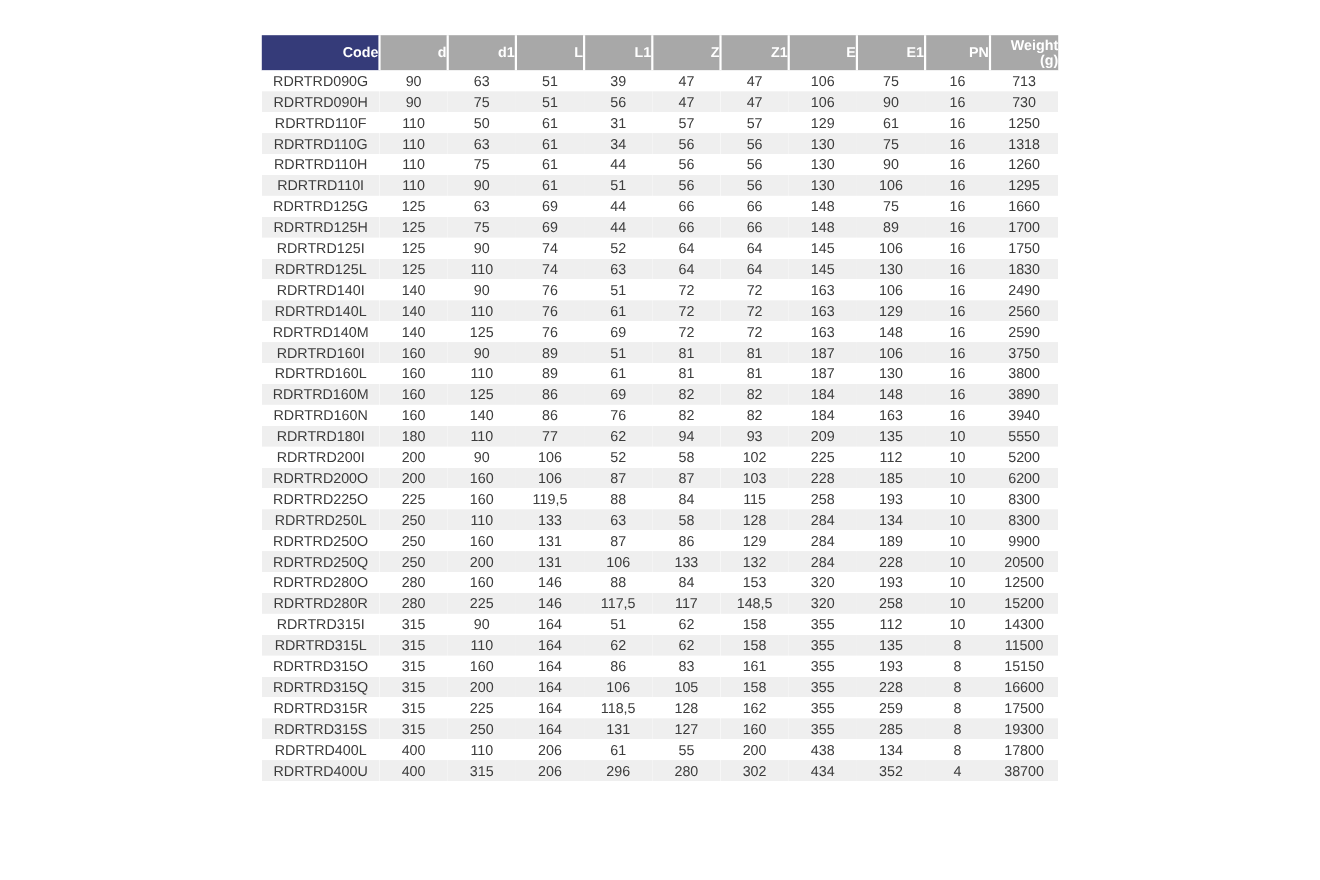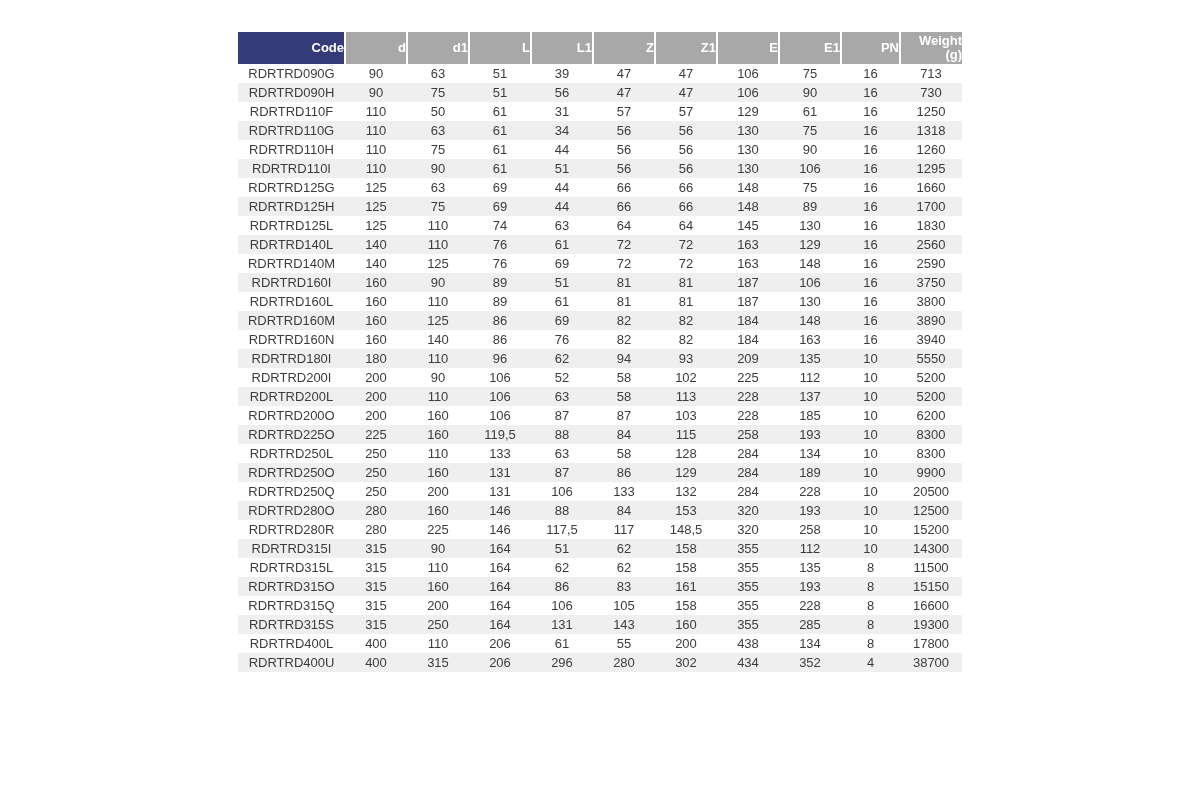--- a/index.html
+++ b/index.html
@@ -202,31 +202,57 @@
             <td>69</td>
             <td>44</td>
             <td>66</td>
             <td>66</td>
             <td>148</td>
             <td>89</td>
             <td>16</td>
             <td>1700</td>
           </tr>
           <tr>
+            <td>RDRTRD125I</td>
+            <td>125</td>
+            <td>90</td>
+            <td>74</td>
+            <td>52</td>
+            <td>64</td>
+            <td>64</td>
+            <td>145</td>
+            <td>106</td>
+            <td>16</td>
+            <td>1750</td>
+          </tr>
+          <tr>
             <td>RDRTRD125L</td>
             <td>125</td>
             <td>110</td>
             <td>74</td>
             <td>63</td>
             <td>64</td>
             <td>64</td>
             <td>145</td>
             <td>130</td>
             <td>16</td>
             <td>1830</td>
+          </tr>
+          <tr>
+            <td>RDRTRD140I</td>
+            <td>140</td>
+            <td>90</td>
+            <td>76</td>
+            <td>51</td>
+            <td>72</td>
+            <td>72</td>
+            <td>163</td>
+            <td>106</td>
+            <td>16</td>
+            <td>2490</td>
           </tr>
           <tr>
             <td>RDRTRD140L</td>
             <td>140</td>
             <td>110</td>
             <td>76</td>
             <td>61</td>
             <td>72</td>
             <td>72</td>
             <td>163</td>
@@ -296,52 +322,39 @@
             <td>82</td>
             <td>184</td>
             <td>163</td>
             <td>16</td>
             <td>3940</td>
           </tr>
           <tr>
             <td>RDRTRD180I</td>
             <td>180</td>
             <td>110</td>
-            <td>96</td>
+            <td>77</td>
             <td>62</td>
             <td>94</td>
             <td>93</td>
             <td>209</td>
             <td>135</td>
             <td>10</td>
             <td>5550</td>
           </tr>
           <tr>
             <td>RDRTRD200I</td>
             <td>200</td>
             <td>90</td>
             <td>106</td>
             <td>52</td>
             <td>58</td>
             <td>102</td>
             <td>225</td>
             <td>112</td>
-            <td>10</td>
-            <td>5200</td>
-          </tr>
-          <tr>
-            <td>RDRTRD200L</td>
-            <td>200</td>
-            <td>110</td>
-            <td>106</td>
-            <td>63</td>
-            <td>58</td>
-            <td>113</td>
-            <td>228</td>
-            <td>137</td>
             <td>10</td>
             <td>5200</td>
           </tr>
           <tr>
             <td>RDRTRD200O</td>
             <td>200</td>
             <td>160</td>
             <td>106</td>
             <td>87</td>
             <td>87</td>
@@ -475,26 +488,39 @@
             <td>164</td>
             <td>106</td>
             <td>105</td>
             <td>158</td>
             <td>355</td>
             <td>228</td>
             <td>8</td>
             <td>16600</td>
           </tr>
           <tr>
+            <td>RDRTRD315R</td>
+            <td>315</td>
+            <td>225</td>
+            <td>164</td>
+            <td>118,5</td>
+            <td>128</td>
+            <td>162</td>
+            <td>355</td>
+            <td>259</td>
+            <td>8</td>
+            <td>17500</td>
+          </tr>
+          <tr>
             <td>RDRTRD315S</td>
             <td>315</td>
             <td>250</td>
             <td>164</td>
             <td>131</td>
-            <td>143</td>
+            <td>127</td>
             <td>160</td>
             <td>355</td>
             <td>285</td>
             <td>8</td>
             <td>19300</td>
           </tr>
           <tr>
             <td>RDRTRD400L</td>
             <td>400</td>
             <td>110</td>

